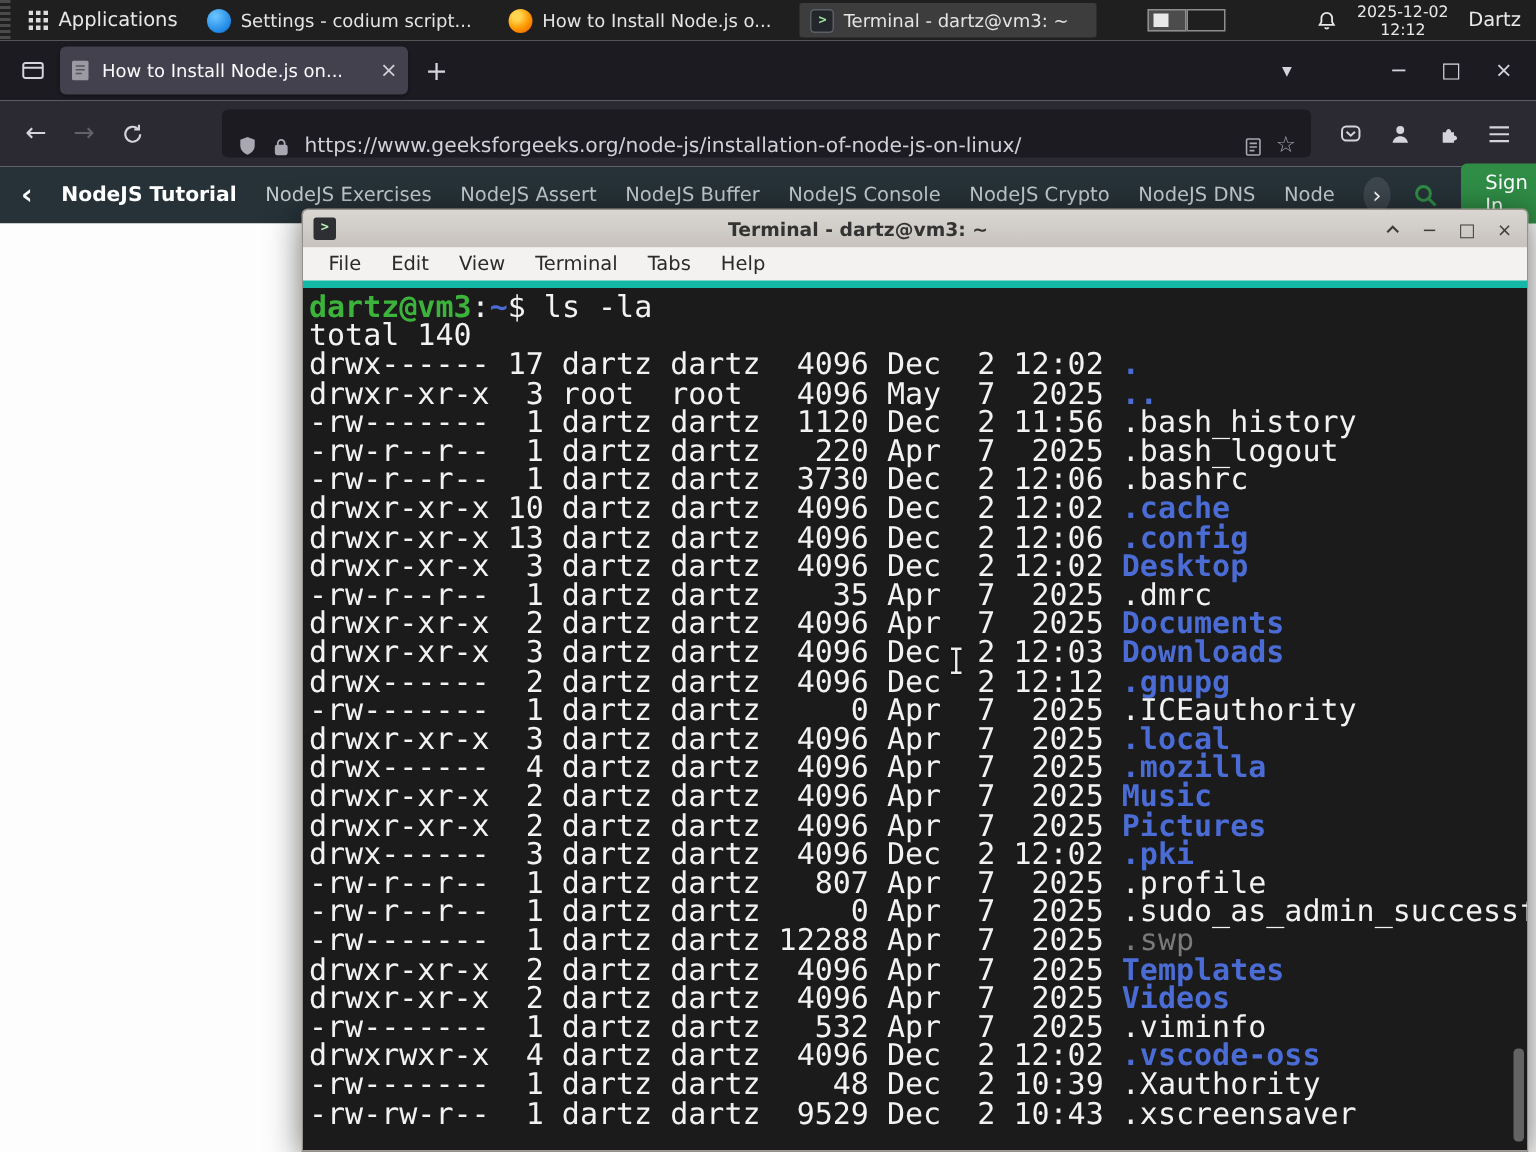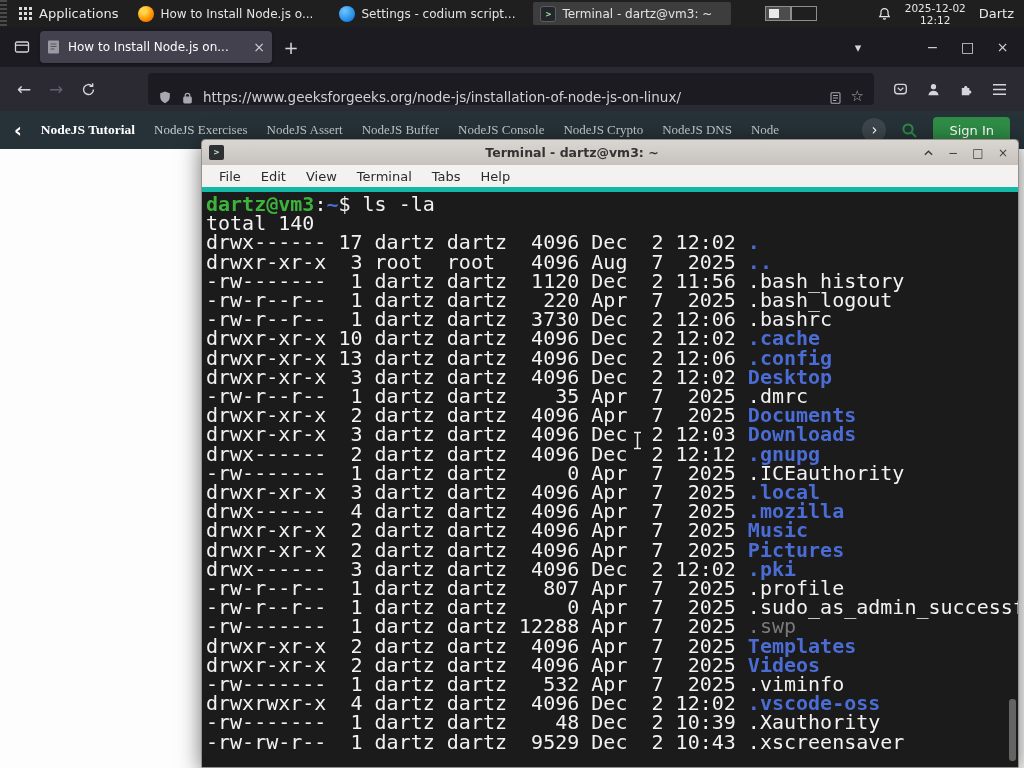--- a/index.html
+++ b/index.html
@@ -46,21 +46,21 @@
   .navbtn.disabled { color:#62616b; }
   .urlbar { flex:1; height:32px; margin:0 10px 0 44px; background:#1c1b22; border-radius:4px;
     display:flex; align-items:flex-end; padding:0 10px; gap:9px; }
   .url-text { flex:1; color:#d1d0d7; font-size:13.5px; white-space:nowrap; overflow:hidden; }
   .nav-right { display:flex; align-items:center; }
   .nav-right .icon-btn { width:33px; height:32px; }
   .sitenav { height:38px; background:#263238; display:flex; align-items:center; padding:0 14px; gap:19px;
     color:#c3cbce; font-size:13px; }
   .sn-prev { color:#fff; font-size:19px; font-weight:bold; }
   .sn-active { color:#fff; font-weight:bold; font-size:13.5px; }
-  .sn-item { white-space:nowrap;font-family:Liberation Serif, serif; }
+  .sn-item { white-space:nowrap; }
   .sn-right { margin-left:auto; display:flex; align-items:center; gap:15px; }
   .sn-next { width:24px; height:24px; border-radius:50%; background:rgba(255,255,255,.1); color:#fff;
     display:grid; place-items:center; font-size:15px; }
   .signin { background:var(--gfg_green,#2f8d46); color:#fff; padding:6px 16px; border-radius:4px; font-size:13px; }
   .page { flex:1; background:#fdfdfd; }
 
   
   .termwin { position:absolute; left:201px; top:139px; width:818px; height:629px; z-index:20;
     display:flex; flex-direction:column; border:1px solid #97918b; border-radius:4px 4px 0 0;
     box-shadow:0 4px 22px rgba(0,0,0,.55); overflow:hidden; }
@@ -104,26 +104,26 @@
         <rect x="0" y="10" width="3" height="3"></rect>
             <rect x="5" y="10" width="3" height="3"></rect>
             <rect x="10" y="10" width="3" height="3"></rect>
       </g>
         </svg>
     </span>
     <span>Applications</span>
   </div>
 
   <div class="task-btn">
+    <span class="micon codium-ic"></span>
+    <span class="tlabel">Settings - codium script...</span>
+  </div>
+  <div class="task-btn">
     <span class="micon firefox-ic"></span>
     <span class="tlabel">How to Install Node.js o...</span>
-  </div>
-  <div class="task-btn">
-    <span class="micon codium-ic"></span>
-    <span class="tlabel">Settings - codium script...</span>
   </div>
   <div class="task-btn active">
     <span class="micon term-ic">&gt;</span>
     <span class="tlabel">Terminal - dartz@vm3: ~</span>
   </div>
 
   <div class="pager">
     <div class="ws active"></div>
     <div class="ws"></div>
   </div>
@@ -274,21 +274,21 @@
     <span class="menu-item">View</span>
     <span class="menu-item">Terminal</span>
     <span class="menu-item">Tabs</span>
     <span class="menu-item">Help</span>
   </div>
   <div class="t-body">
     <div>
         <div class="tline"><span class="c-green b">dartz@vm3</span><span>:</span><span class="c-blue b">~</span><span>$ ls -la</span></div>
         <div class="tline">total 140</div>
         <div class="tline"><span>drwx------ 17 dartz dartz  4096 Dec  2 12:02 </span><span class="c-blue b">.</span></div>
-        <div class="tline"><span>drwxr-xr-x  3 root  root   4096 Aug  7  2025 </span><span class="c-blue b">..</span></div>
+        <div class="tline"><span>drwxr-xr-x  3 root  root   4096 May  7  2025 </span><span class="c-blue b">..</span></div>
         <div class="tline"><span>-rw-------  1 dartz dartz  1120 Dec  2 11:56 </span><span>.bash_history</span></div>
         <div class="tline"><span>-rw-r--r--  1 dartz dartz   220 Apr  7  2025 </span><span>.bash_logout</span></div>
         <div class="tline"><span>-rw-r--r--  1 dartz dartz  3730 Dec  2 12:06 </span><span>.bashrc</span></div>
         <div class="tline"><span>drwxr-xr-x 10 dartz dartz  4096 Dec  2 12:02 </span><span class="c-blue b">.cache</span></div>
         <div class="tline"><span>drwxr-xr-x 13 dartz dartz  4096 Dec  2 12:06 </span><span class="c-blue b">.config</span></div>
         <div class="tline"><span>drwxr-xr-x  3 dartz dartz  4096 Dec  2 12:02 </span><span class="c-blue b">Desktop</span></div>
         <div class="tline"><span>-rw-r--r--  1 dartz dartz    35 Apr  7  2025 </span><span>.dmrc</span></div>
         <div class="tline"><span>drwxr-xr-x  2 dartz dartz  4096 Apr  7  2025 </span><span class="c-blue b">Documents</span></div>
         <div class="tline"><span>drwxr-xr-x  3 dartz dartz  4096 Dec  2 12:03 </span><span class="c-blue b">Downloads</span></div>
         <div class="tline"><span>drwx------  2 dartz dartz  4096 Dec  2 12:12 </span><span class="c-blue b">.gnupg</span></div>

